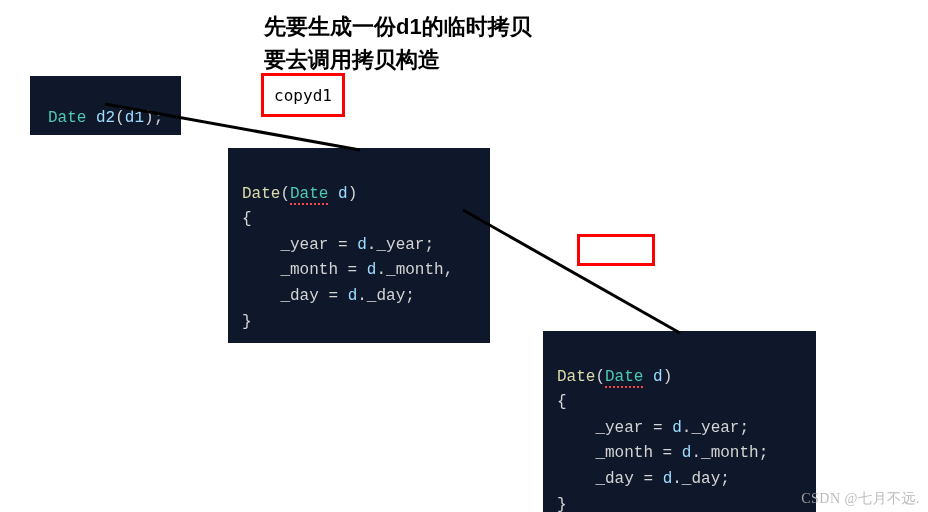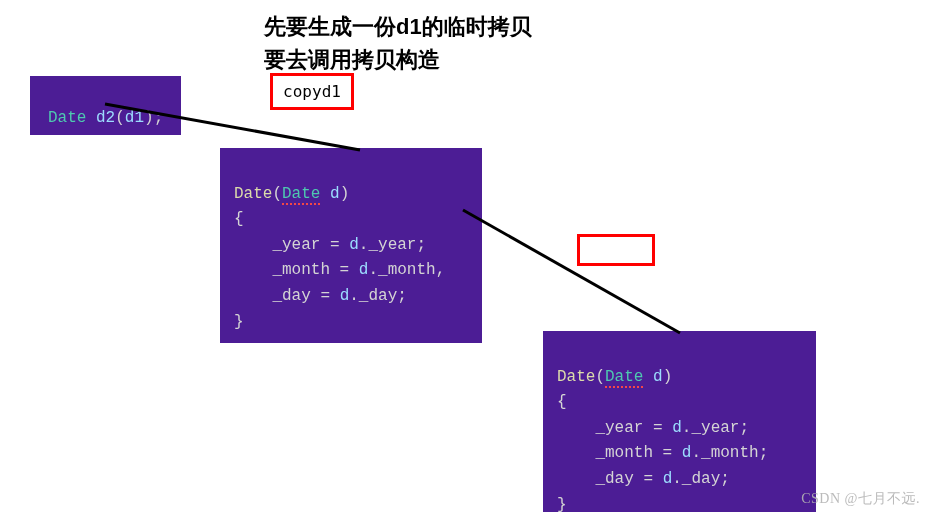--- a/index.html
+++ b/index.html
@@ -5,21 +5,21 @@
   * { margin: 0; padding: 0; box-sizing: border-box; }
   body {
     width: 928px;
     height: 512px;
     background: #ffffff;
     position: relative;
     font-family: "Microsoft YaHei", "SimSun", sans-serif;
     overflow: hidden;
   }
   .code-box {
-    background: #4c1d95;
+    background: #0f172a;
     font-family: Consolas, "Courier New", monospace;
     font-size: 16px;
     line-height: 1.6;
     padding: 8px 14px;
     position: absolute;
     color: #d4d4d4;
     white-space: pre;
   }
   .kw-type { color: #4ec9b0; }
   .kw-var  { color: #9cdcfe; }
@@ -69,25 +69,25 @@
 
 <div class="anno-text" style="left:264px; top:10px;">
   <span>先要生成一份d1的临时拷贝</span><br>
   <span>要去调用拷贝构造</span>
 </div>
 
 <div class="code-box" style="left:30px; top:76px; padding:4px 18px;">
 <span class="kw-type">Date</span> <span class="kw-var">d2</span><span class="punct">(</span><span class="kw-var">d1</span><span class="punct">);</span>
 </div>
 
-<div class="red-box" style="left:270px; top:73px; width:84px; height:37px;">
+<div class="red-box" style="left:261px; top:73px; width:84px; height:44px;">
   <span>copyd1</span>
 </div>
 
-<div class="code-box" style="left:220px; top:148px; width:262px;">
+<div class="code-box" style="left:228px; top:148px; width:262px;">
 <span class="kw-fn">Date</span><span class="punct">(</span><span class="kw-type red-underline">Date</span> <span class="kw-var">d</span><span class="punct">)</span>
 <span class="punct">{</span>
     <span class="kw-mem">_year</span><span class="punct"> = </span><span class="kw-var">d</span><span class="kw-mem">._year;</span>
     <span class="kw-mem">_month</span><span class="punct"> = </span><span class="kw-var">d</span><span class="kw-mem">._month,</span>
     <span class="kw-mem">_day</span><span class="punct"> = </span><span class="kw-var">d</span><span class="kw-mem">._day;</span>
 <span class="punct">}</span>
 </div>
 
 <div class="anno-text" style="left:554px; top:170px;">
   <br>

